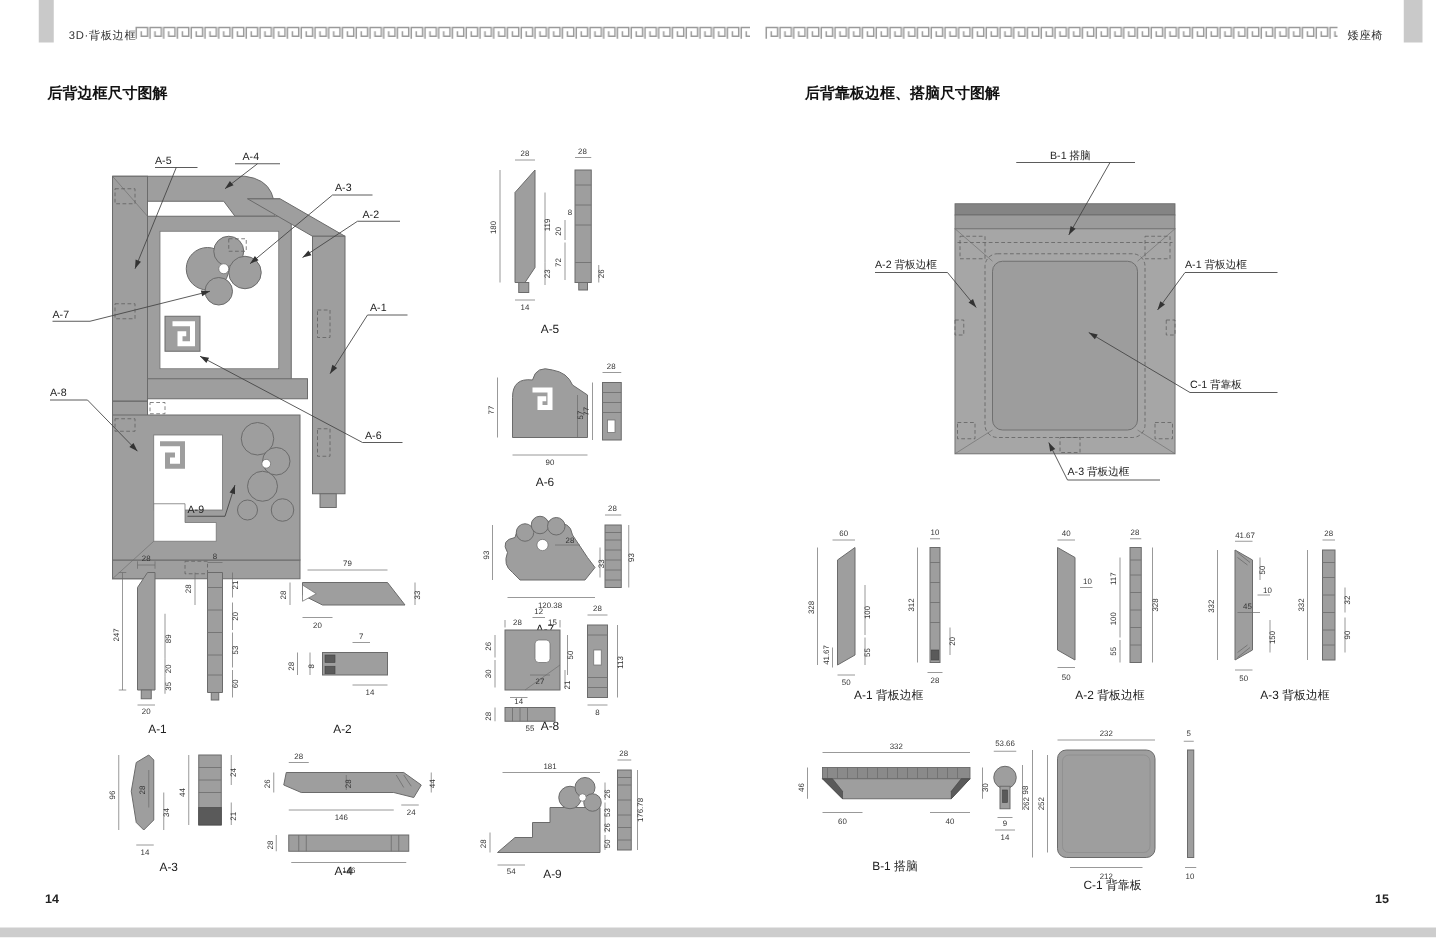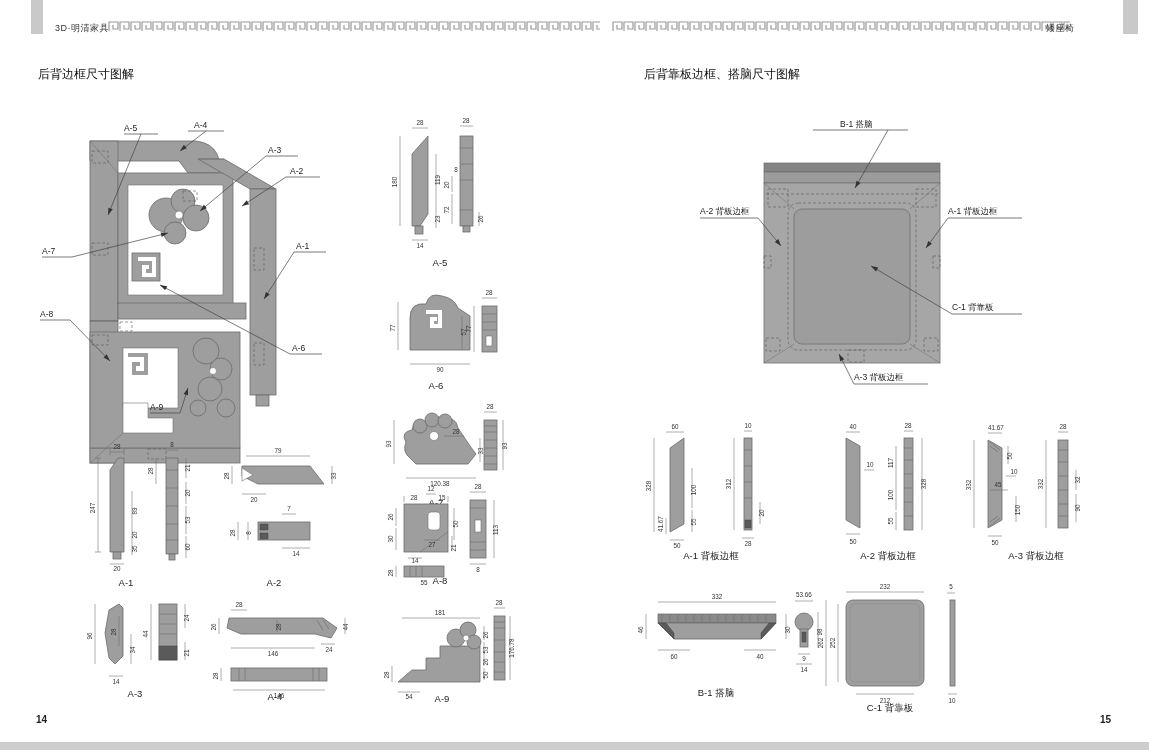--- a/index.html
+++ b/index.html
@@ -2,21 +2,21 @@
 <html><head>
 <meta charset="utf-8">
 <style>
   html,body{margin:0;padding:0}
   body{width:1149px;height:750px;background:#fff;position:relative;overflow:hidden;
        font-family:"Liberation Sans",sans-serif;color:#222}
   .abs{position:absolute}
   .tab{background:#c9c9c9}
   .booktitle{font-size:9px;color:#333;letter-spacing:.5px}
   .sectitle{font-size:9px;color:#333;letter-spacing:.5px}
-  .ptitle{font-size:12px;font-weight:normal;color:#111}
+  .ptitle{font-size:12px;font-weight:bold;color:#111}
   .pageno{font-size:10px;font-weight:bold;color:#222}
   .botbar{position:absolute;left:0;bottom:0;width:1149px;height:8px;background:#cdcdcd}
   svg{overflow:visible}
   svg text{font-family:"Liberation Sans",sans-serif}
   .d{font-size:6.3px;fill:#333;text-anchor:middle}
   .cap{font-size:9.5px;fill:#222;text-anchor:middle}
   .lbl{font-size:8.5px;fill:#222}
   .part{fill:#9e9e9e;stroke:#6b6b6b;stroke-width:.8}
   .darkblk{fill:#5a5a5a;stroke:#444;stroke-width:.5}
   .hole{fill:#fff;stroke:#6f6f6f;stroke-width:.6}
@@ -24,38 +24,38 @@
   .dash{stroke:#5c5c5c;stroke-width:.6;fill:none;stroke-dasharray:3 2}
   .lead{stroke:#444;stroke-width:.7;fill:none}
   .arr{fill:#333;stroke:none}
   .hatch{stroke:#707070;stroke-width:.7;fill:none}
   .seam{stroke:#6b6b6b;stroke-width:.5;fill:none}
 </style>
 </head>
 <body>
 
 <div class="abs tab" style="left:31px;top:0;width:12px;height:34px"></div>
-<div class="abs booktitle" style="left:55px;top:22px">3D·明清家具</div>
+<div class="abs booktitle" style="left:55px;top:22px">3D·背板边框</div>
 <svg class="abs" style="left:108px;top:20px" width="492" height="12">
   <defs>
       <pattern id="gk1" width="11" height="12" patternUnits="userSpaceOnUse">
     <path d="M1,11 V2 H10 V9 H5 V5" fill="none" stroke="#9a9a9a" stroke-width="1.2"></path>
   </pattern>
     </defs>
   <rect width="492" height="12" fill="url(#gk1)"></rect>
 </svg>
 <svg class="abs" style="left:612px;top:20px" width="458" height="12">
   <defs>
       <pattern id="gk2" width="11" height="12" patternUnits="userSpaceOnUse">
     <path d="M1,11 V2 H10 V9 H5 V5" fill="none" stroke="#9a9a9a" stroke-width="1.2"></path>
   </pattern>
     </defs>
   <rect width="458" height="12" fill="url(#gk2)"></rect>
 </svg>
-<div class="abs sectitle" style="left:1046px;top:22px">矮座椅</div>
+<div class="abs sectitle" style="left:1078px;top:22px">矮座椅</div>
 <div class="abs tab" style="left:1123px;top:0;width:15px;height:34px"></div>
 
 <div class="abs ptitle" style="left:38px;top:66px">后背边框尺寸图解</div>
 <div class="abs ptitle" style="left:644px;top:66px">后背靠板边框、搭脑尺寸图解</div>
 
 <svg class="abs" style="left:28px;top:103px" width="310" height="335" viewBox="0 0 310 335">
   <g>
     <path class="part" d="M62,38 H168 q16,2 21,13 l3,9 v10 h-32 l-9,-12 H62 Z"></path>
     <rect class="part" x="62" y="38" width="28" height="180"></rect>
     <rect class="part" x="62" y="218" width="28" height="142"></rect>

